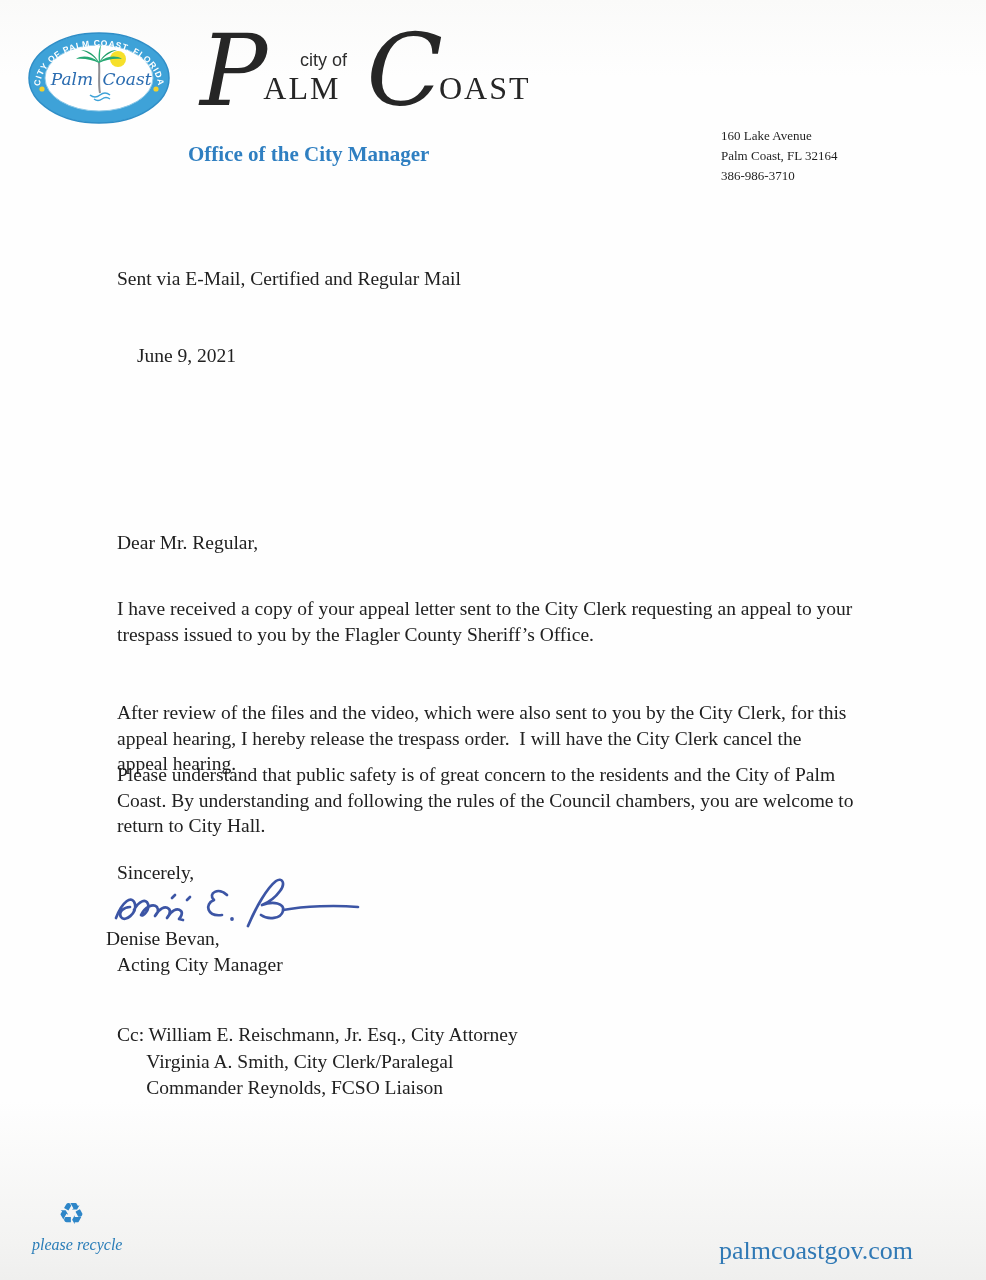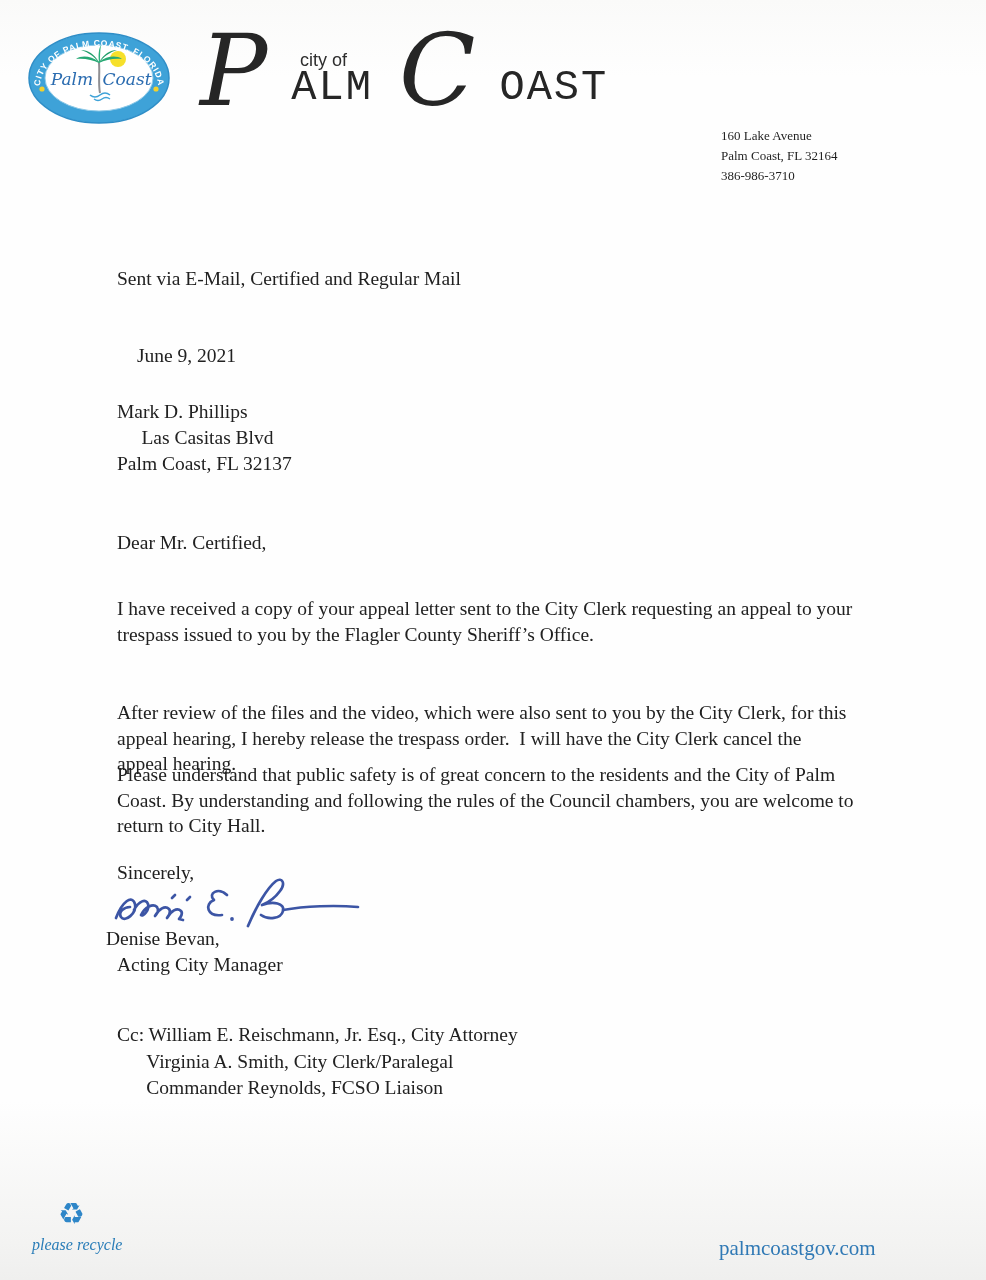--- a/index.html
+++ b/index.html
@@ -7,21 +7,21 @@
     position:relative;width:986px;height:1280px;margin:0 auto;overflow:hidden;
     background:linear-gradient(180deg,#fafaf9 0%,#fefefe 6%,#fefefe 86%,#f3f3f2 97%,#efefee 100%);
     font-family:"Liberation Serif",serif;color:#212121;
   }
   .abs{position:absolute;}
   .text-block{white-space:pre-wrap;font-size:19.5px;line-height:25.5px;color:#212121;}
   
   .seal-wrap{left:28px;top:32px;width:142px;height:92px;}
   .wordmark{left:200px;top:26px;height:100px;display:flex;align-items:baseline;color:#262626;}
   .wm-script{font-family:"DejaVu Serif",serif;font-style:italic;font-size:100px;line-height:0.9;font-weight:400;letter-spacing:-4px;}
-  .wm-caps{font-family:Liberation Mono, monospace;font-size:42px;letter-spacing:2px;line-height:1;transform:translateY(-6px);margin-left:28px;}
+  .wm-caps{font-family:Liberation Serif, serif;font-size:32px;letter-spacing:2px;line-height:1;transform:translateY(-6px);}
   .wm-gap{width:26px;}
   .wm-cityof{position:absolute;left:100px;top:24px;font-family:"Liberation Sans",sans-serif;font-size:18px;color:#2e2e2e;letter-spacing:0;}
   .office-line{left:188px;top:142px;font-size:21px;font-weight:bold;color:#2f7fc1;}
   .hq-address{left:721px;top:126px;font-size:13px;line-height:20px;white-space:pre-wrap;color:#1f1f1f;}
   
   .sent-via{left:117px;top:266px;width:710px;text-align:left;}
   .date-line{left:117px;top:343px;margin-left:20px;}
   .recipient{left:117px;top:399px;line-height:26px;}
   .salutation{left:117px;top:530px;}
   .para-1{left:117px;top:583px;margin-top:13px;}
@@ -29,21 +29,21 @@
   .para-3{left:117px;top:762px;}
   .closing{left:117px;top:860px;}
   .signature-svg{left:110px;top:876px;}
   .signer-name{left:106px;top:926px;}
   .signer-title{left:117px;top:952px;}
   .cc-block{left:117px;top:1022px;line-height:26.5px;}
   
   .footer-left{left:32px;top:1198px;text-align:left;}
   .recycle-glyph{display:block;margin-left:26px;font-size:30px;line-height:32px;color:#2e86c8;font-family:"DejaVu Sans",sans-serif;}
   .recycle-text{display:block;margin-top:6px;font-style:italic;font-size:16px;color:#2a7db8;}
-  .website{left:719px;top:1236px;font-size:21px;color:#3079b5;}
+  .website{left:719px;top:1236px;font-size:26px;color:#3079b5;}
   svg text{font-family:"Liberation Sans",sans-serif;}
   .seal-script{font-family:"DejaVu Serif",serif;font-style:italic;}
 </style>
 </head>
 <body>
 
 <div class="page">
 
   <div class="abs seal-wrap">
     <svg width="142" height="92" viewBox="0 0 142 92">
@@ -79,31 +79,29 @@
 
   <div class="abs wordmark">
     <span class="wm-script">P</span>
       <span class="wm-caps">ALM</span>
     <span class="wm-gap"></span>
     <span class="wm-script">C</span>
       <span class="wm-caps">OAST</span>
     <span class="wm-cityof">city of</span>
   </div>
 
+  <div class="abs office-line">Office of the City Manager</div>
 
   <div class="abs hq-address">160 Lake Avenue
 Palm Coast, FL 32164
 386-986-3710</div>
 
   <div class="abs text-block sent-via">Sent via E-Mail, Certified and Regular Mail</div>
   <div class="abs text-block date-line">June 9, 2021</div>
-  <div class="abs text-block recipient">Mark D. Phillips
-     Las Casitas Blvd
-Palm Coast, FL 32137</div>
-  <div class="abs text-block salutation">Dear Mr. Certified,</div>
+  <div class="abs text-block salutation">Dear Mr. Regular,</div>
   <div class="abs text-block para-1">I have received a copy of your appeal letter sent to the City Clerk requesting an appeal to your
 trespass issued to you by the Flagler County Sheriff’s Office.</div>
   <div class="abs text-block para-2">After review of the files and the video, which were also sent to you by the City Clerk, for this
 appeal hearing, I hereby release the trespass order.  I will have the City Clerk cancel the
 appeal hearing.</div>
   <div class="abs text-block para-3">Please understand that public safety is of great concern to the residents and the City of Palm
 Coast. By understanding and following the rules of the Council chambers, you are welcome to
 return to City Hall.</div>
   <div class="abs text-block closing">Sincerely,</div>
 

